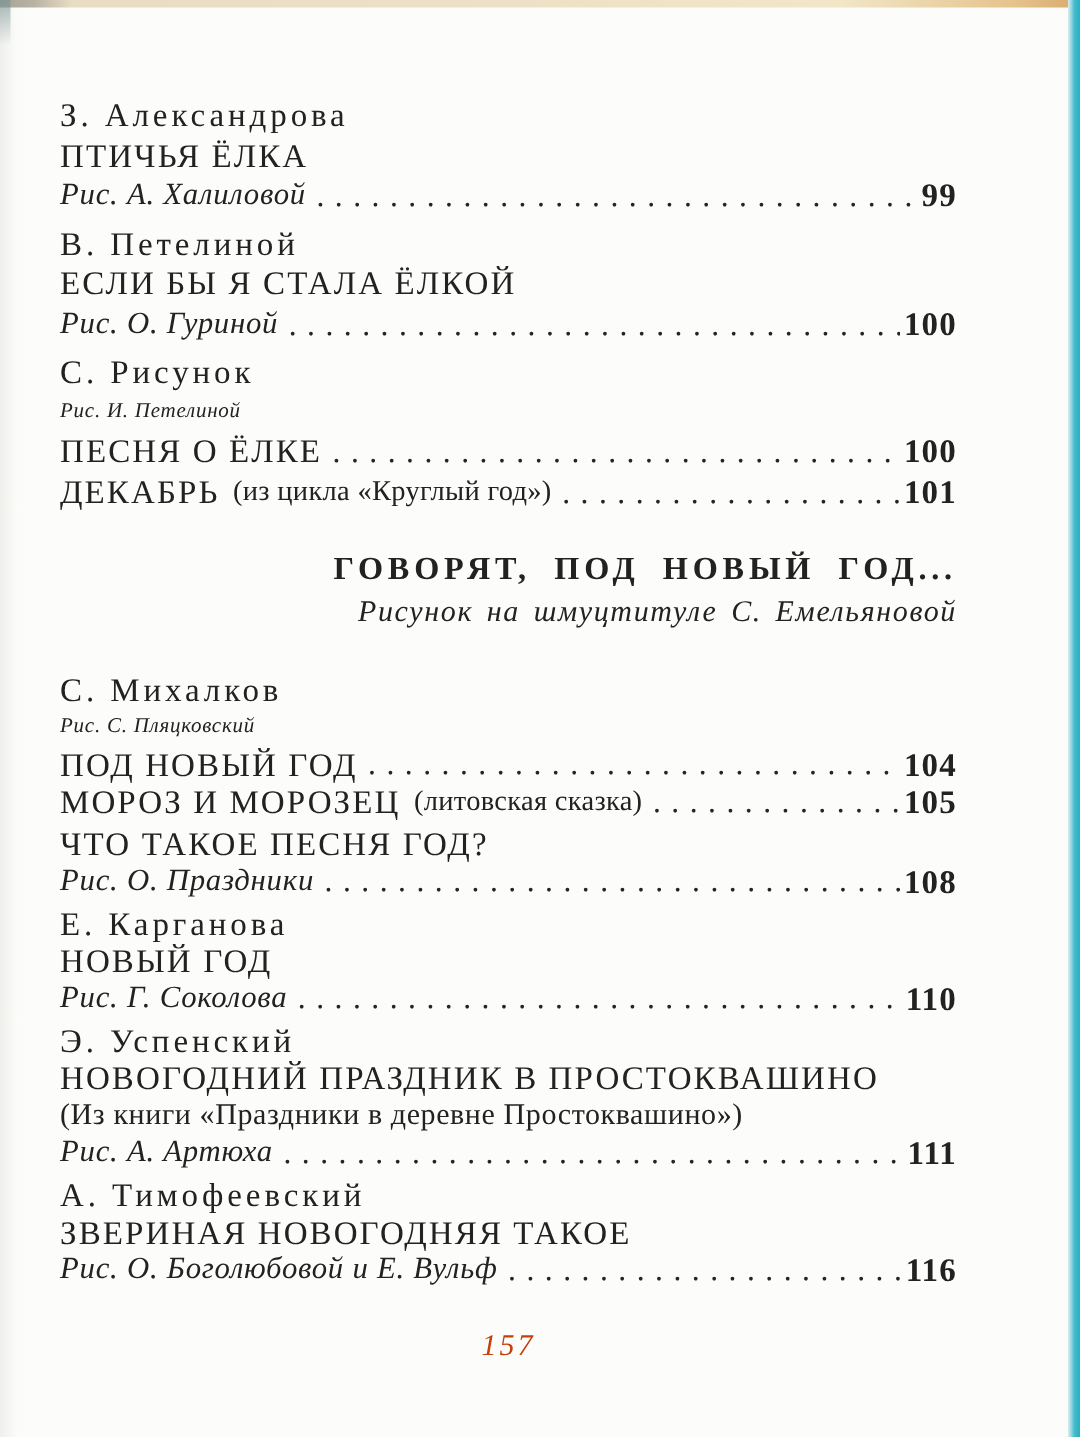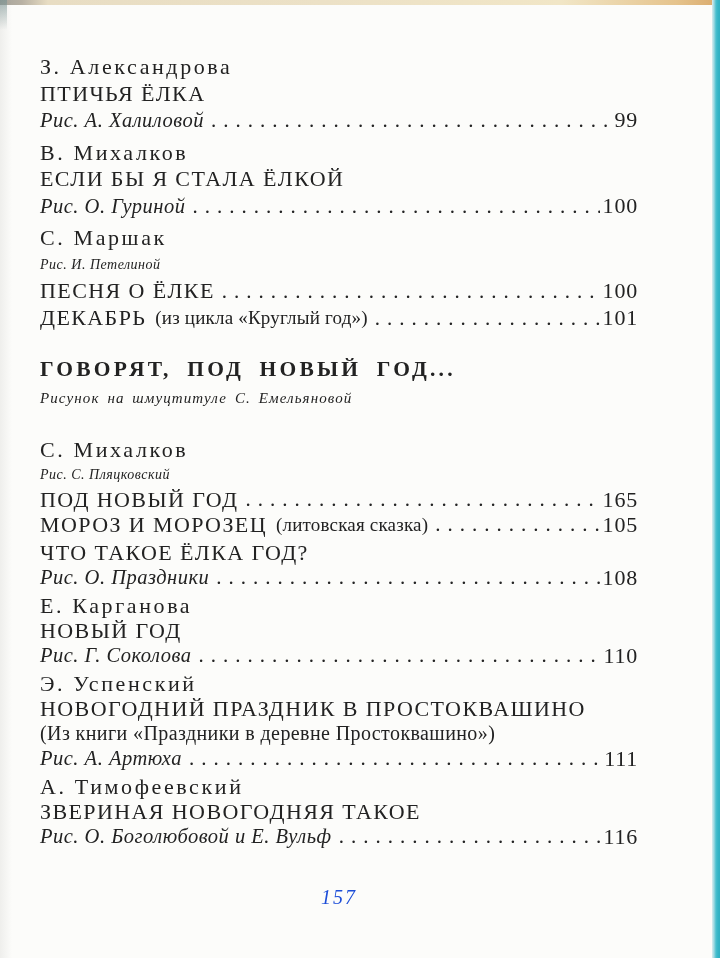--- a/index.html
+++ b/index.html
@@ -31,21 +31,21 @@
     position: absolute; top: 0; left: 0; bottom: 0; width: 12px;
     background: linear-gradient(to right, rgba(120,120,115,0.10), rgba(120,120,115,0));
   }
   .corner-mark {
     position: absolute; top: 0; left: 0; width: 7px; height: 30px;
     background: linear-gradient(to bottom, rgba(122,150,150,0.65), rgba(150,170,168,0.25) 70%, rgba(150,170,168,0));
   }
 
   
   .content {
-    position: absolute; left: 40px; top: 54px; width: 598px;
+    position: absolute; left: 40px; top: 64px; width: 598px;
   }
   .line { line-height: 26.5px; }
   .section-0 .line { line-height: 26.5px; }
   .section-0 .entry { margin-bottom: 6px; }
   .section-1 .line { line-height: 25px; }
   .section-1 .entry { margin-bottom: 3px; }
 
   .author { font-size: 22px; letter-spacing: 2.6px; }
   .title  { font-size: 22px; letter-spacing: 1.4px; }
   .credit { font-style: italic; font-size: 14px; letter-spacing: 0.5px; }
@@ -60,38 +60,38 @@
 
   .leader {
     flex: 1; overflow: hidden; white-space: nowrap;
     margin-left: 7px; margin-right: 3px;
     font-size: 21px; letter-spacing: 7px; font-style: normal;
     color: #242424;
   }
   .leader::after {
     content: "...........................................................................";
   }
-  .pagenum { font-size: 22px; letter-spacing: 0.8px; font-style: normal; }
+  .pagenum { font-size: 22px; letter-spacing: 0.8px; font-style: normal; font-weight: bold; }
 
-  .section-header { text-align: left; margin: 24px 0 26px 0; }
+  .section-header { text-align: right; margin: 24px 0 26px 0; }
   .h-title {
     font-weight: bold; font-size: 21.5px;
     letter-spacing: 3.2px; word-spacing: 7px; line-height: 28px;
   }
   .h-subtitle {
-    font-style: italic; font-size: 15px;
+    font-style: italic; font-size: 20px;
     letter-spacing: 1.1px; word-spacing: 3px;
     line-height: 26px; margin-top: 2px;
   }
 
   .folio {
     position: absolute; left: 40px; top: 886px; width: 598px;
     text-align: center;
     font-style: italic; font-size: 20px; letter-spacing: 2px;
-    color: #1d4ed8;
+    color: #c2410c;
   }
 </style>
 </head>
 <body>
 
 <div class="page">
   <div class="edge-top-fallback"></div>
   <div class="corner-mark"></div>
   <div class="edge-left-shade"></div>
   <div class="edge-right"></div>
@@ -101,30 +101,30 @@
         <div class="entry">
           <div class="line author">З. Александрова</div>
           <div class="line title">ПТИЧЬЯ ЁЛКА</div>
           <div class="line row credit">
             <span class="label">Рис. А. Халиловой</span>
             <span class="leader"></span>
             <span class="pagenum">99</span>
           </div>
         </div>
         <div class="entry">
-          <div class="line author">В. Михалков</div>
+          <div class="line author">В. Петелиной</div>
           <div class="line title">ЕСЛИ БЫ Я СТАЛА ЁЛКОЙ</div>
           <div class="line row credit">
             <span class="label">Рис. О. Гуриной</span>
             <span class="leader"></span>
             <span class="pagenum">100</span>
           </div>
         </div>
         <div class="entry">
-          <div class="line author">С. Маршак</div>
+          <div class="line author">С. Рисунок</div>
           <div class="line credit">Рис. И. Петелиной</div>
           <div class="line row title">
             <span class="label">ПЕСНЯ О ЁЛКЕ</span>
             <span class="leader"></span>
             <span class="pagenum">100</span>
           </div>
           <div class="line row title">
             <span class="label">ДЕКАБРЬ</span>
             <span class="small">(из цикла «Круглый год»)</span>
             <span class="leader"></span>
@@ -136,31 +136,31 @@
         <div class="section-header">
           <div class="h-title">ГОВОРЯТ, ПОД НОВЫЙ ГОД...</div>
           <div class="h-subtitle">Рисунок на шмуцтитуле С. Емельяновой</div>
         </div>
         <div class="entry">
           <div class="line author">С. Михалков</div>
           <div class="line credit">Рис. С. Пляцковский</div>
           <div class="line row title">
             <span class="label">ПОД НОВЫЙ ГОД</span>
             <span class="leader"></span>
-            <span class="pagenum">165</span>
+            <span class="pagenum">104</span>
           </div>
           <div class="line row title">
             <span class="label">МОРОЗ И МОРОЗЕЦ</span>
             <span class="small">(литовская сказка)</span>
             <span class="leader"></span>
             <span class="pagenum">105</span>
           </div>
         </div>
         <div class="entry">
-          <div class="line title">ЧТО ТАКОЕ ЁЛКА ГОД?</div>
+          <div class="line title">ЧТО ТАКОЕ ПЕСНЯ ГОД?</div>
           <div class="line row credit">
             <span class="label">Рис. О. Праздники</span>
             <span class="leader"></span>
             <span class="pagenum">108</span>
           </div>
         </div>
         <div class="entry">
           <div class="line author">Е. Карганова</div>
           <div class="line title">НОВЫЙ ГОД</div>
           <div class="line row credit">

